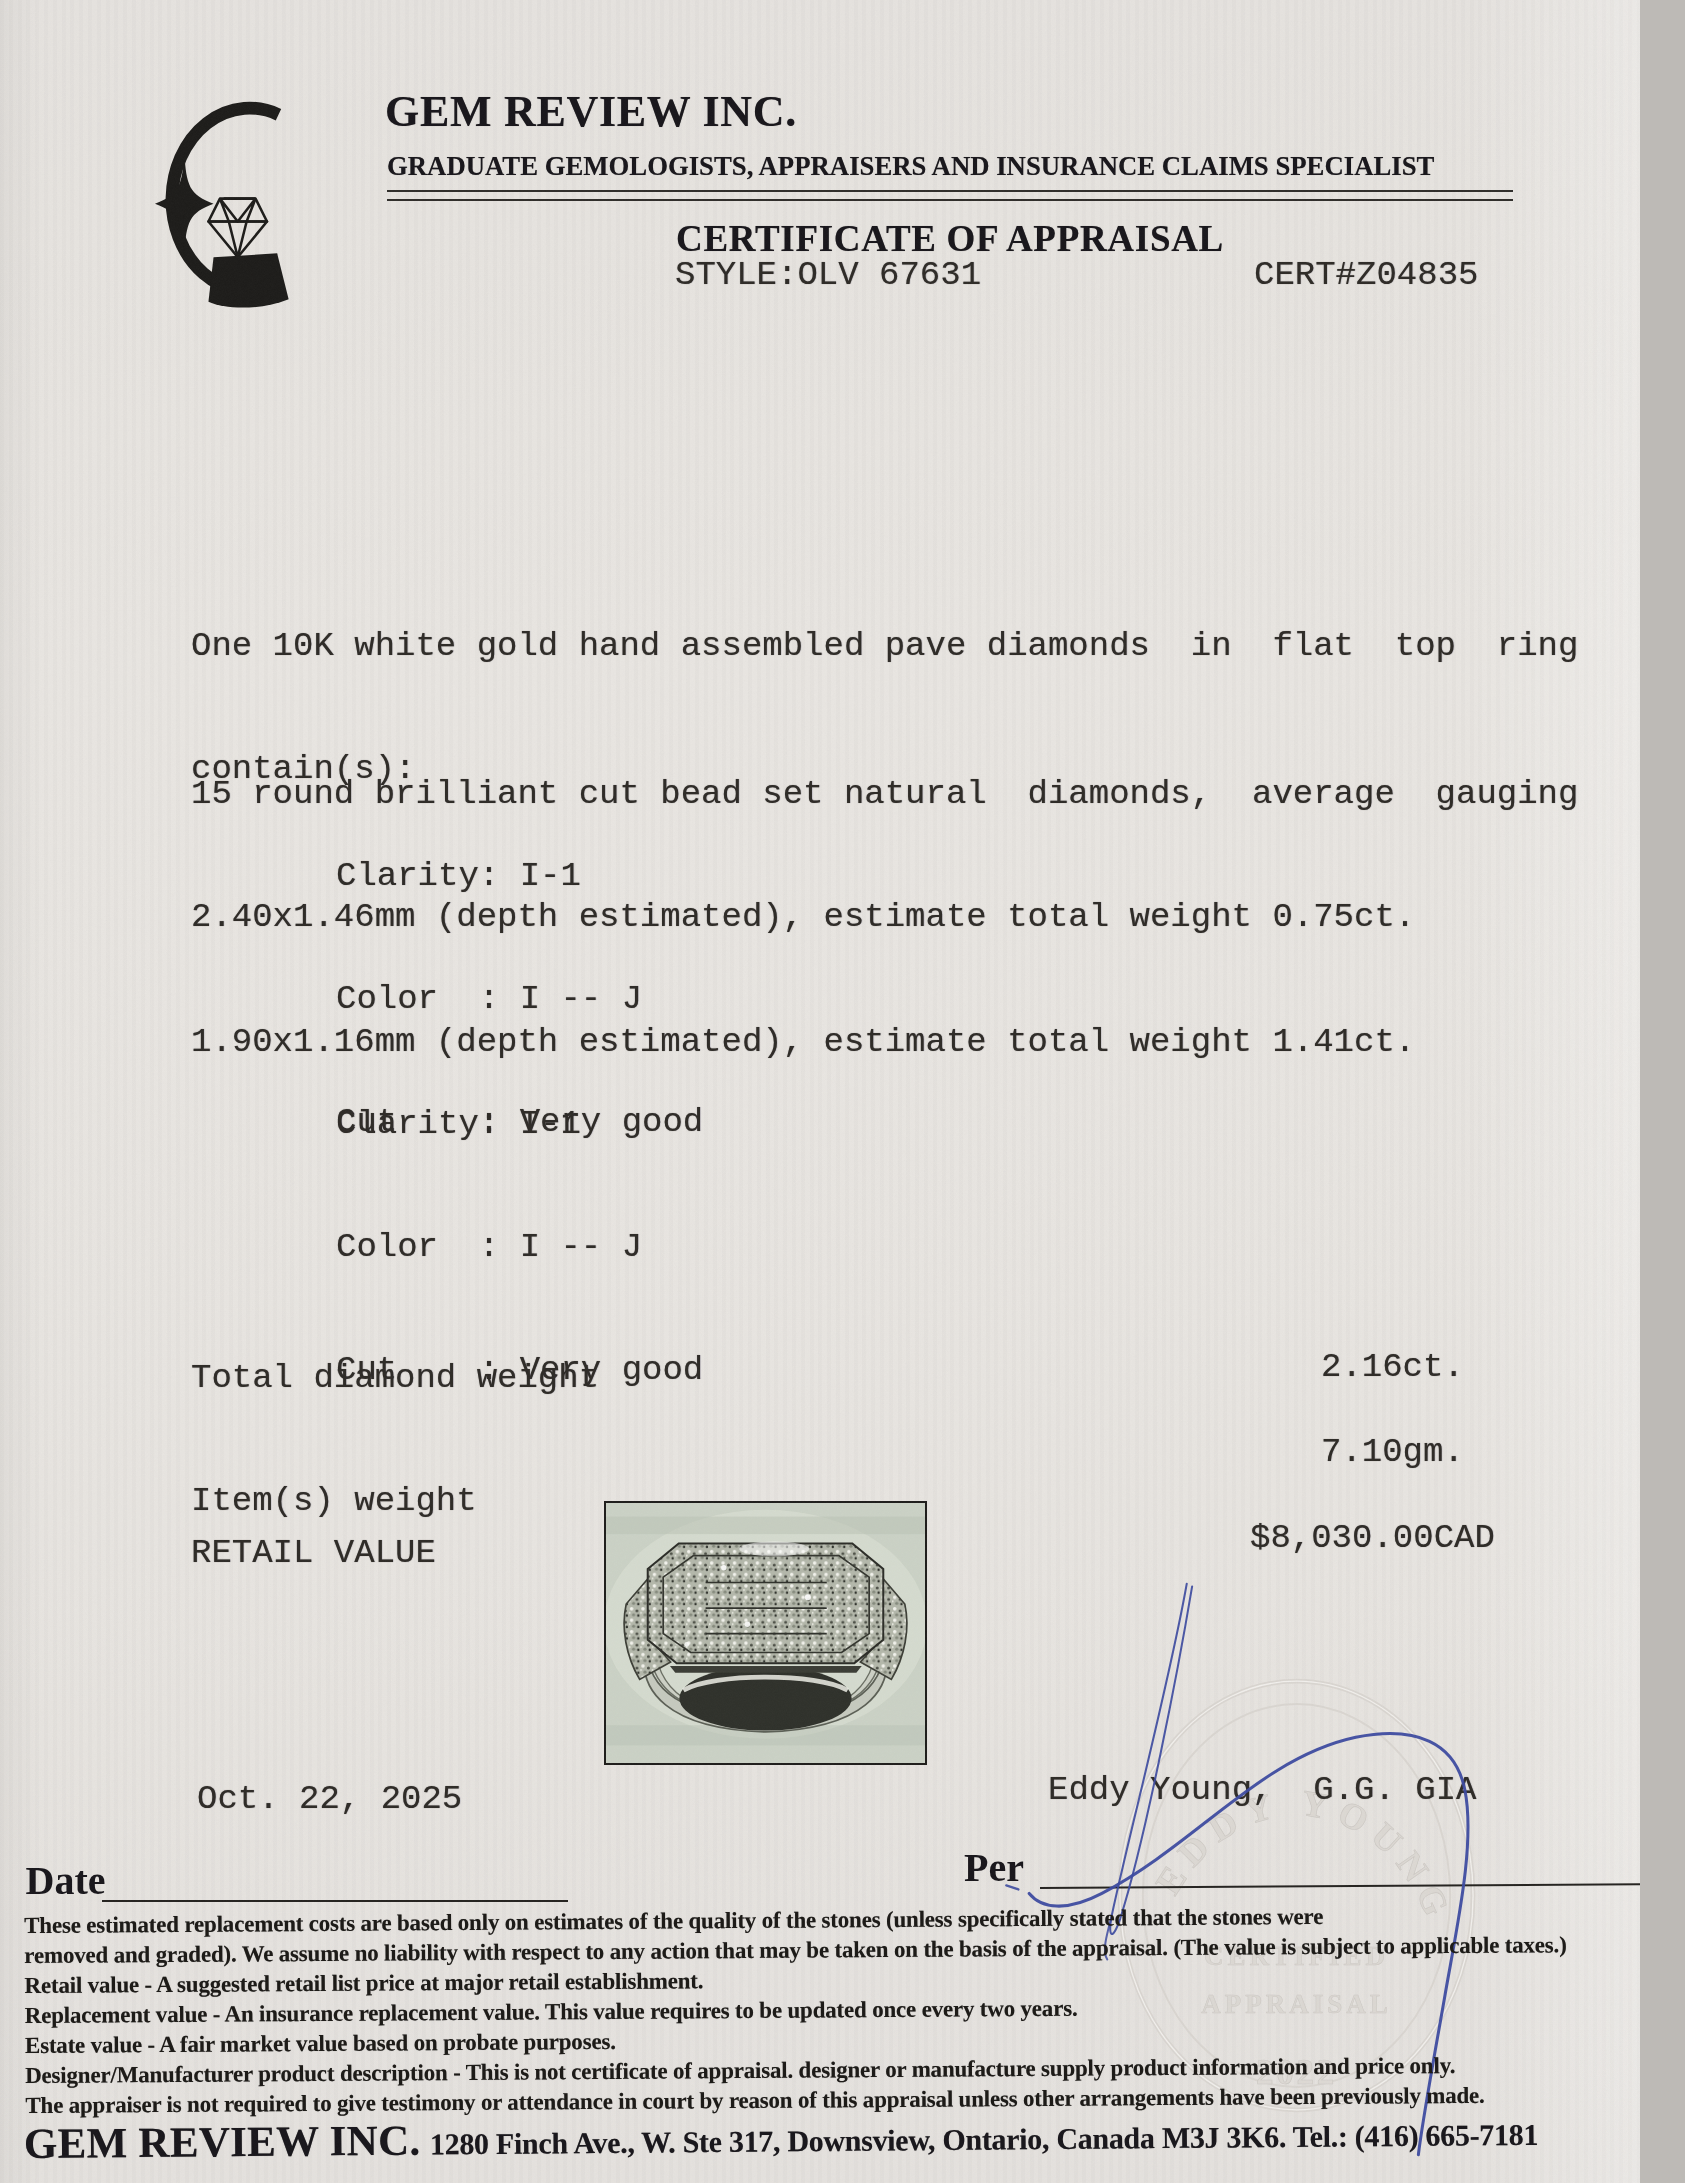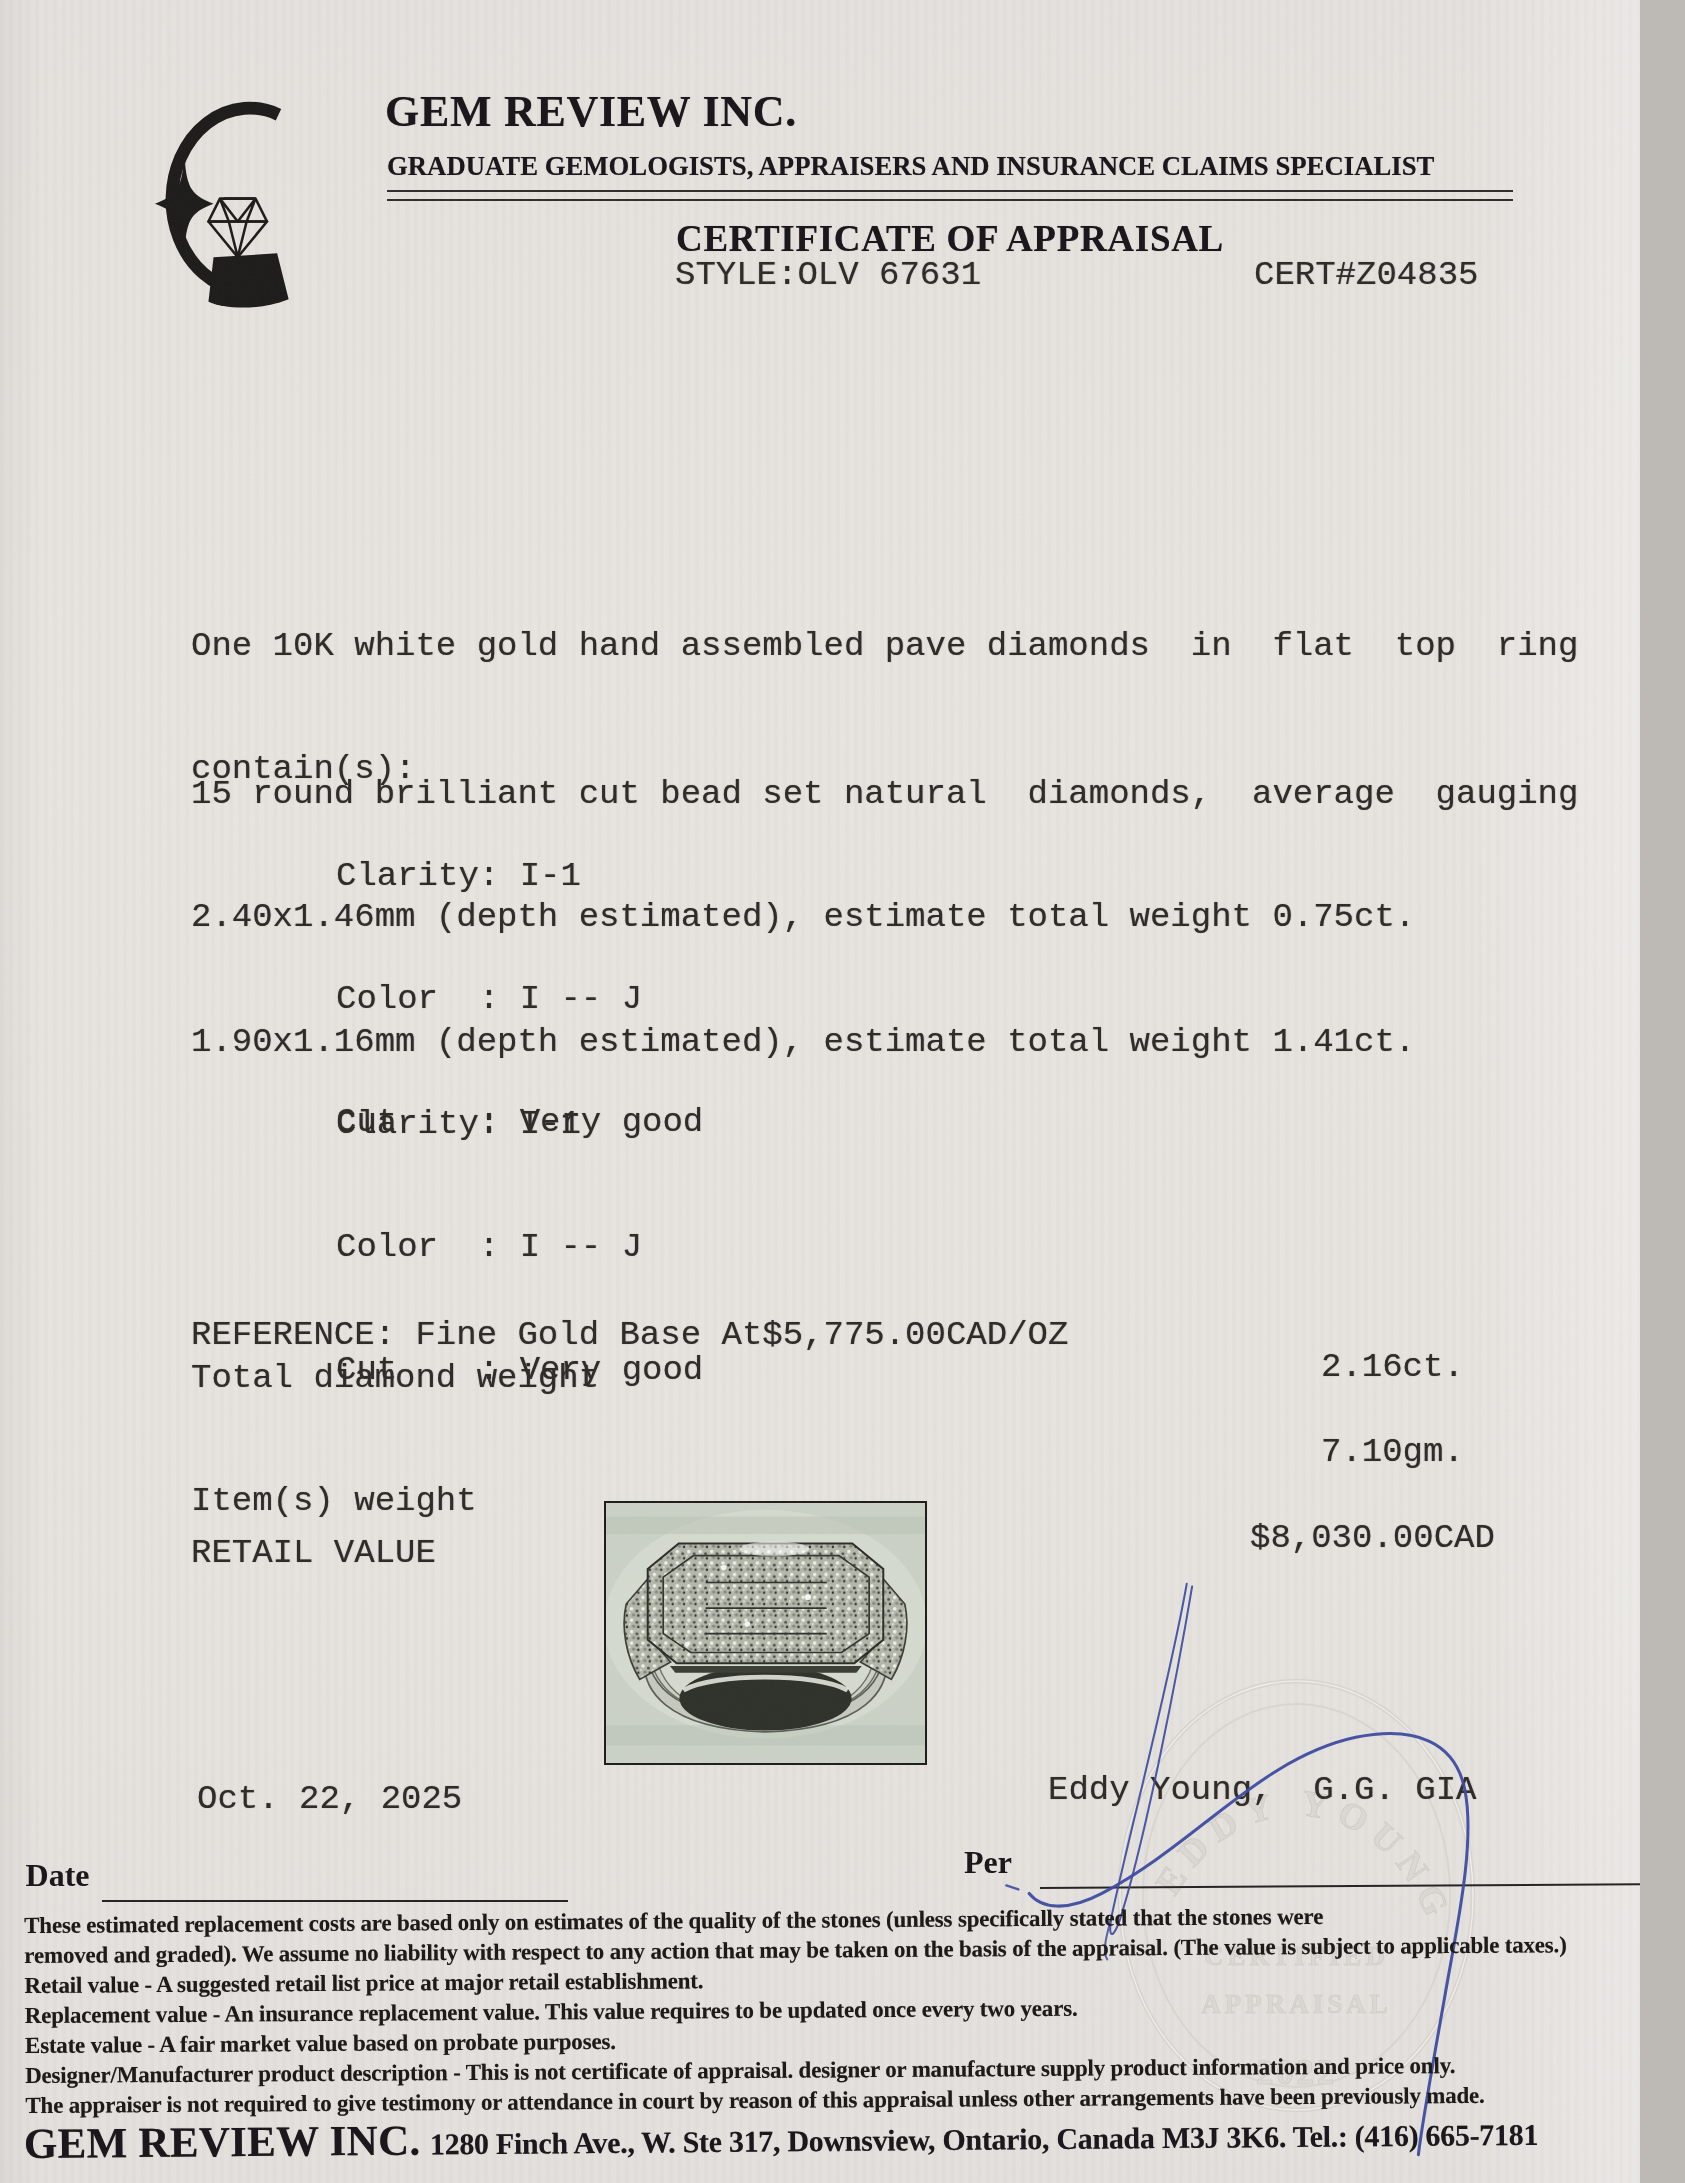--- a/index.html
+++ b/index.html
@@ -17,21 +17,21 @@
     font-family:"Liberation Mono","DejaVu Sans Mono",monospace;
     font-size:34px;line-height:41px;color:#2d2a26;white-space:pre;
     text-shadow:0 0 1px rgba(55,50,45,.55), 0.8px 0 0 rgba(80,75,150,.10);
   }
   .serifb{font-family:"Liberation Serif",serif;font-weight:bold;color:#17151a;}
   .hdr-company{font-size:44px;letter-spacing:0.7px;text-shadow:0 0 0.7px rgba(0,0,0,.5);}
   .hdr-tagline{font-size:27px;letter-spacing:0px;transform:scaleX(.99);transform-origin:0 0;text-shadow:0 0 0.7px rgba(0,0,0,.45);}
   .hdr-cert{font-size:37px;letter-spacing:0.7px;text-shadow:0 0 0.7px rgba(0,0,0,.5);}
   .rule2{height:6.7px;border-top:2.7px solid #2e2c29;border-bottom:2px solid #2e2c29;}
   .sigline{border-top:2.7px solid #24221f;}
-  .flabel{font-size:32px;}
+  .flabel{font-size:40px;}
   .footer-line{font-family:"Liberation Serif",serif;font-weight:bold;color:#1a1815;
     font-size:23px;line-height:30px;white-space:nowrap;letter-spacing:-0.2px;
     text-shadow:0 0 0.7px rgba(0,0,0,.4);}
   .bottom-row{display:flex;align-items:baseline;gap:9.4px;white-space:nowrap;}
   .bottom-company{font-size:43px;letter-spacing:0.3px;text-shadow:0 0 0.7px rgba(0,0,0,.5);}
   .bottom-address{font-size:30px;letter-spacing:-0.3px;text-shadow:0 0 0.7px rgba(0,0,0,.4);}
   svg{display:block;}
 </style>
 </head>
 <body>
@@ -79,21 +79,20 @@
 
   <div class="abs tw" style="left:191px;top:940px;">
     <div>1.90x1.16mm (depth estimated), estimate total weight 1.41ct.</div>
   </div>
   <div class="abs tw" style="left:336px;top:1022px;">
     <div>Clarity: I-1</div>
     <div>Color  : I -- J</div>
     <div>Cut    : Very good</div>
   </div>
 
-  <div class="abs tw" style="left:191px;top:1315px;">REFERENCE: Fine Gold Base At$5,775.00CAD/OZ</div>
 
   <div class="abs tw" style="left:191px;top:1358px;">Total diamond weight</div>
   <div class="abs tw" style="left:1321px;top:1347px;">2.16ct.</div>
 
   <div class="abs tw" style="left:191px;top:1445px;margin-top:36px;">Item(s) weight</div>
   <div class="abs tw" style="left:1321px;top:1432px;">7.10gm.</div>
 
   <div class="abs tw" style="left:191px;top:1533px;">RETAIL VALUE</div>
   <div class="abs tw" style="left:1250px;top:1518px;">$8,030.00CAD</div>
 

